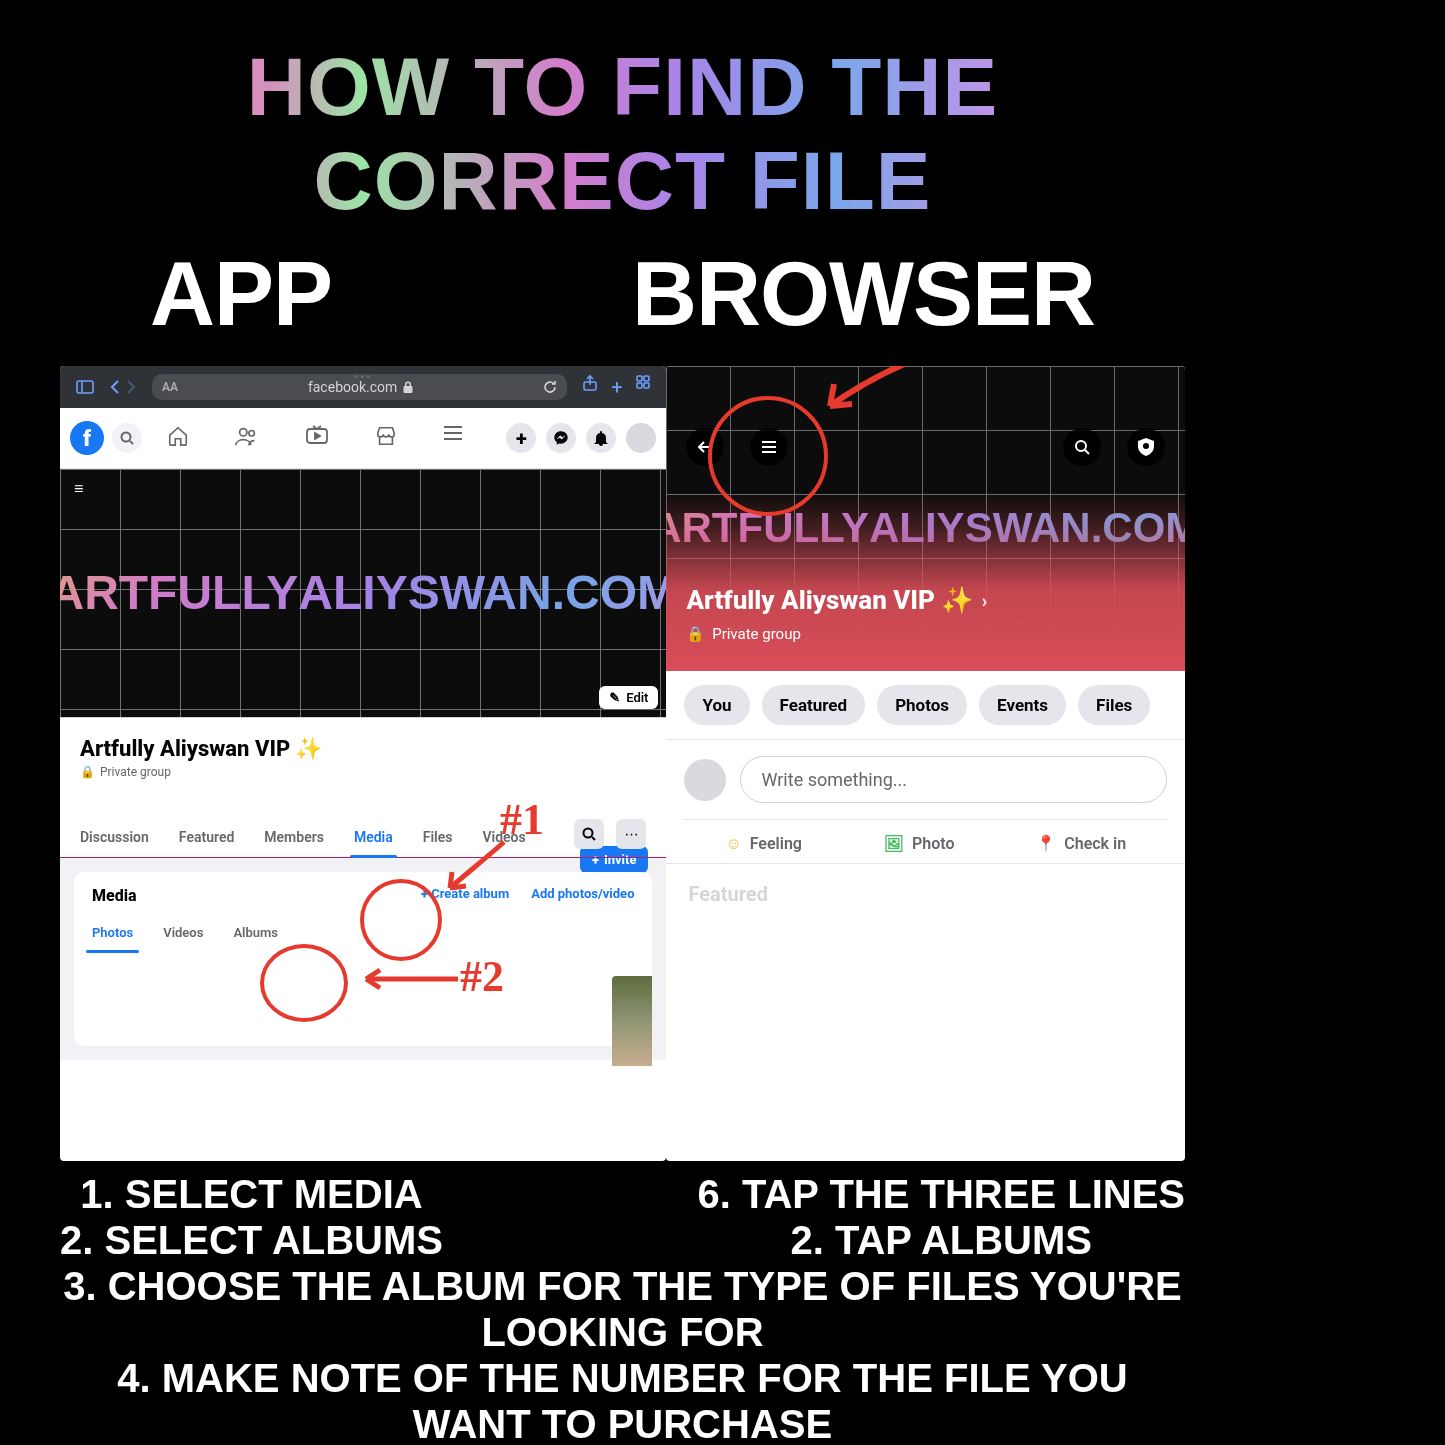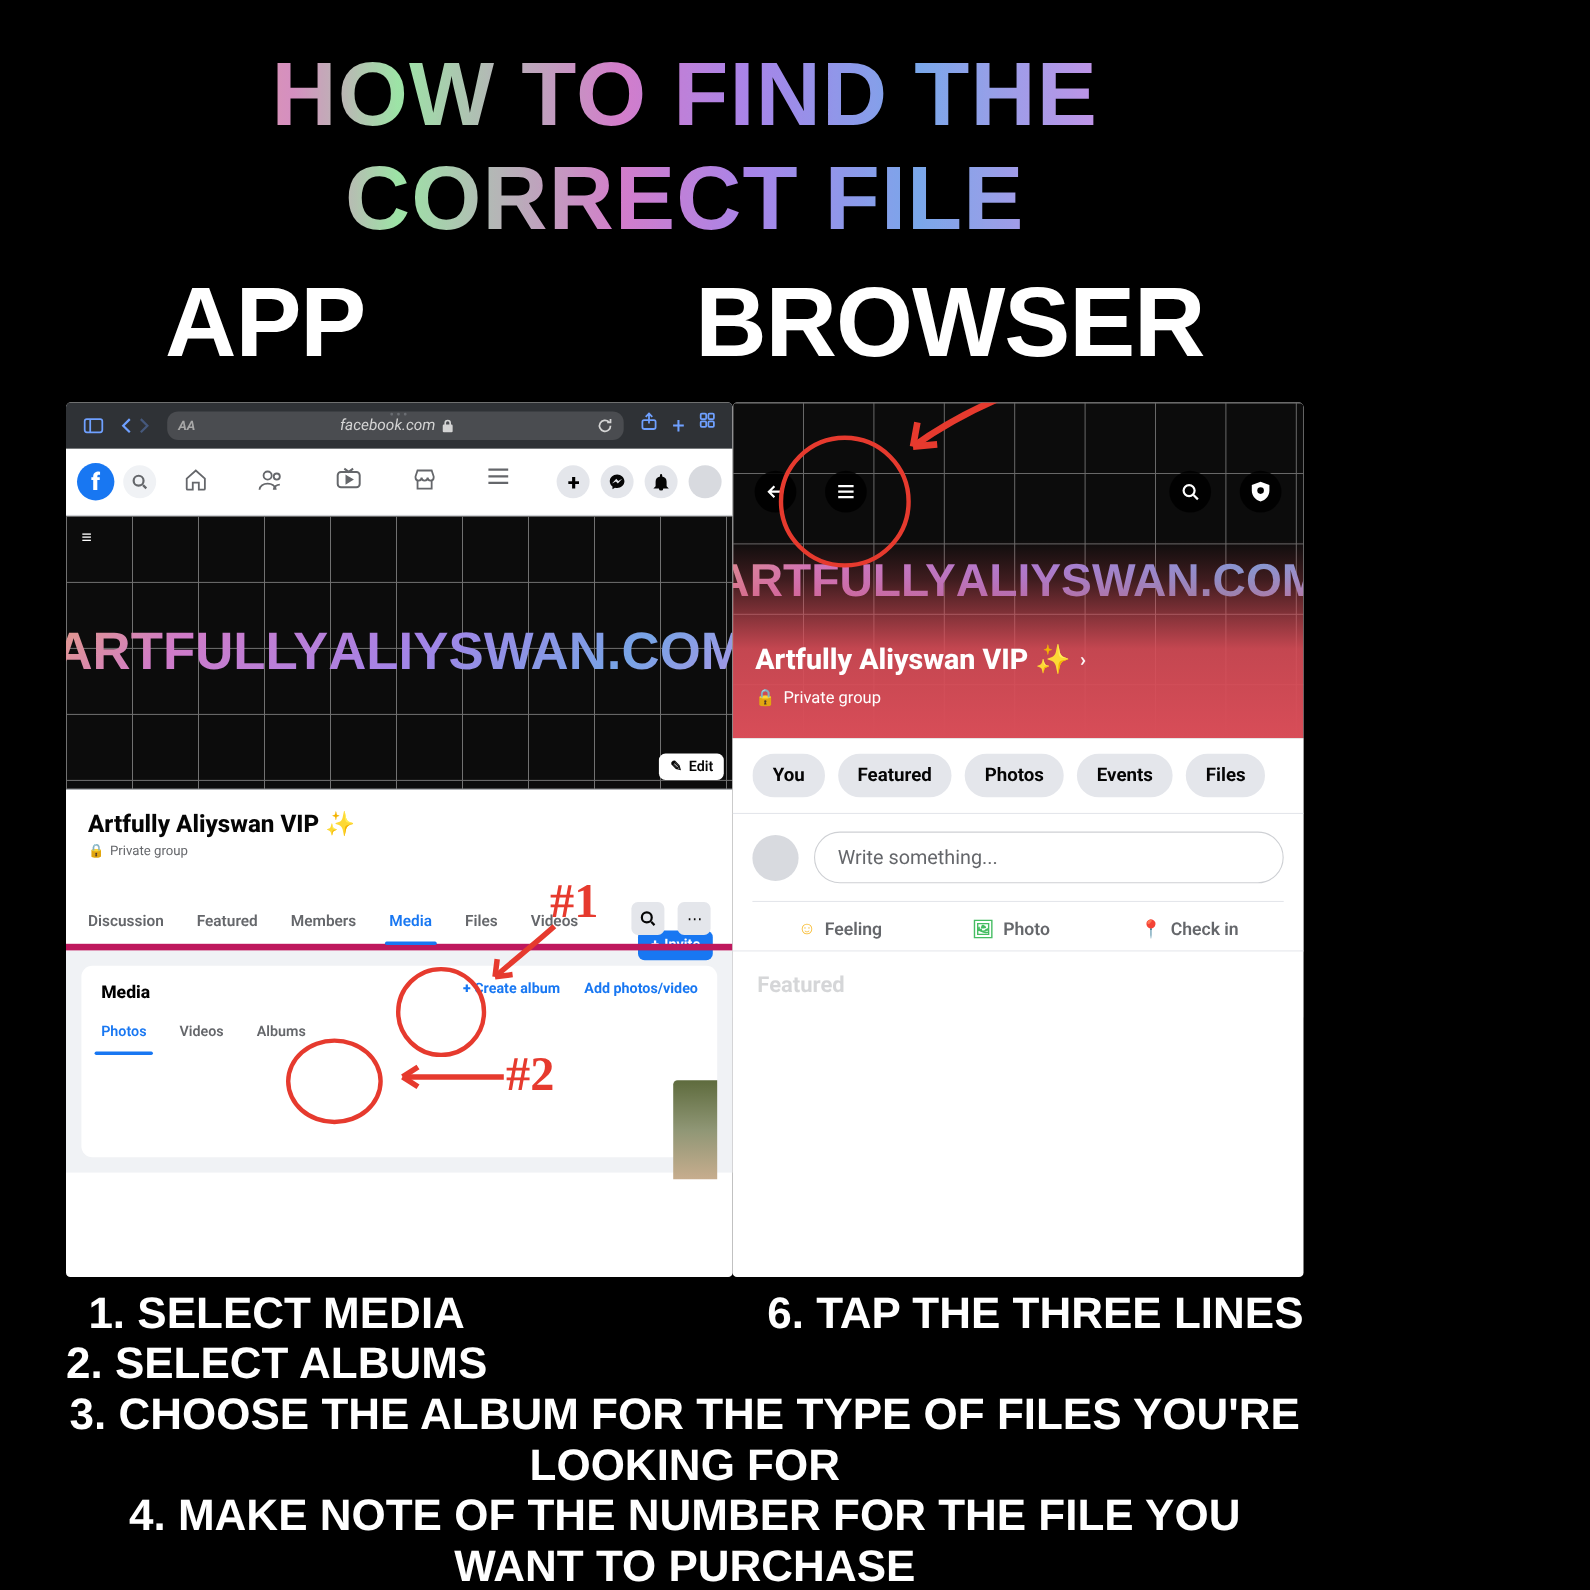--- a/index.html
+++ b/index.html
@@ -23,21 +23,21 @@
   .shots{display:flex;justify-content:space-between;margin:20px 60px 0 60px;}
   .shot{position:relative;background:#fff;color:#000;border-radius:4px;overflow:hidden;}
   .shot.browser{width:655px;height:795px;}
   .shot.app{width:560px;height:795px;}
 
   
   .b-top{background:#2f3236;height:42px;display:flex;align-items:center;padding:0 16px;gap:16px;color:#9ab0d4;}
   .b-top .sidebar-icon svg,.b-top svg{display:block}
   .b-top .nav-arrows{display:flex;gap:6px;color:#6fa0ff;}
   .b-top .nav-arrows .disabled{opacity:.35}
-  .b-urlbar{flex:1;background:#4a4c50;border-radius:10px;height:26px;display:flex;align-items:center;justify-content:center;gap:6px;color:#d4d4d4;font-size:14px;font-style:italic;}
+  .b-urlbar{flex:1;background:#4a4c50;border-radius:10px;height:26px;display:flex;align-items:center;justify-content:center;gap:6px;color:#d4d4d4;font-size:14px;}
   .b-urlbar .aa{font-weight:700;font-size:12px;margin-right:auto;margin-left:10px;color:#a8a8a8;}
   .b-urlbar .reload{margin-left:auto;margin-right:10px;}
   .b-top .right{display:flex;gap:14px;color:#6fa0ff;font-size:16px;}
   .b-dots{position:absolute;top:4px;left:50%;transform:translateX(-50%);color:#6a6d72;font-size:12px;letter-spacing:2px;}
 
   .fb-nav{height:60px;background:#fff;border-bottom:1px solid #e4e6eb;display:flex;align-items:center;padding:0 10px;gap:8px;}
   .fb-logo{width:34px;height:34px;border-radius:50%;background:#1877f2;display:flex;align-items:center;justify-content:center;color:#fff;font-weight:900;font-size:22px;}
   .fb-search{width:30px;height:30px;background:#f0f2f5;border-radius:50%;display:flex;align-items:center;justify-content:center;color:#65676b;}
   .fb-center-icons{display:flex;gap:46px;margin:0 auto;color:#65676b;}
   .fb-right{display:flex;gap:10px;margin-left:auto;}
@@ -48,21 +48,21 @@
   .cover-grid{position:absolute;inset:0;background-image:linear-gradient(#a8a8a8 1px,transparent 1px),linear-gradient(90deg,#a8a8a8 1px,transparent 1px);background-size:60px 60px;opacity:.65;}
   .cover-text{position:absolute;inset:0;display:flex;align-items:center;justify-content:center;font-family:'Arial Black',Impact,sans-serif;font-weight:900;font-size:48px;line-height:1.1;background:linear-gradient(135deg,#e7b36a,#c67fbf,#a285d8,#7ea3da,#c58fd7);-webkit-background-clip:text;background-clip:text;color:transparent;filter:saturate(1.2);}
   .cover .ham{position:absolute;top:10px;left:14px;color:#fff;font-size:16px;}
   .edit-btn{position:absolute;bottom:8px;right:8px;background:#fff;color:#050505;border-radius:6px;padding:4px 10px;font-size:13px;font-weight:600;display:flex;gap:6px;align-items:center;box-shadow:0 0 0 1px rgba(0,0,0,.08);}
 
   .group-head{padding:18px 20px 6px;}
   .group-title{font-size:22px;font-weight:800;display:flex;gap:6px;align-items:center;color:#050505;}
   .group-sub{color:#65676b;font-size:12px;display:flex;gap:5px;align-items:center;margin-top:4px;}
   .invite-btn{position:absolute;right:18px;top:480px;background:#1877f2;color:#fff;border-radius:6px;padding:6px 12px;font-size:13px;font-weight:700;display:flex;gap:5px;align-items:center;}
 
-  .group-tabs{display:flex;gap:30px;padding:0 20px;border-bottom:6px solid #be185d;margin-top:34px;font-size:14px;color:#65676b;position:relative;}
+  .group-tabs{display:flex;gap:30px;padding:0 20px;border-bottom:1px solid #be185d;margin-top:34px;font-size:14px;color:#65676b;position:relative;}
   .group-tabs .tab{padding:10px 0 12px;position:relative;font-weight:600;}
   .group-tabs .tab.active{color:#1877f2;}
   .group-tabs .tab.active::after{content:"";position:absolute;left:-4px;right:-4px;bottom:-1px;height:3px;background:#1877f2;border-radius:3px;}
   .group-tabs .right-icons{margin-left:auto;display:flex;gap:12px;}
   .round-gray{width:30px;height:30px;border-radius:6px;background:#e4e6eb;display:flex;align-items:center;justify-content:center;font-size:14px;color:#050505;}
 
   .media-panel{background:#f0f2f5;padding:14px;}
   .media-card{background:#fff;border-radius:10px;padding:14px 18px 0;position:relative;min-height:160px;}
   .media-title{font-weight:800;font-size:16px;}
   .media-actions{position:absolute;top:14px;right:18px;display:flex;gap:22px;font-size:13px;color:#1877f2;font-weight:700;}
@@ -387,19 +387,20 @@
   </div>
 
   <div class="instr">
     <div class="instr-row">
       <div>
         <div>1. SELECT MEDIA</div>
         <div>2. SELECT ALBUMS</div>
       </div>
       <div>
         <div>6. TAP THE THREE LINES</div>
+        <div>2. TAP ALBUMS</div>
       </div>
     </div>
     <div>3. CHOOSE THE ALBUM FOR THE TYPE OF FILES YOU'RE LOOKING FOR</div>
     <div>4. MAKE NOTE OF THE NUMBER FOR THE FILE YOU WANT TO PURCHASE</div>
   </div>
 
 </div>
 
 </body></html>

